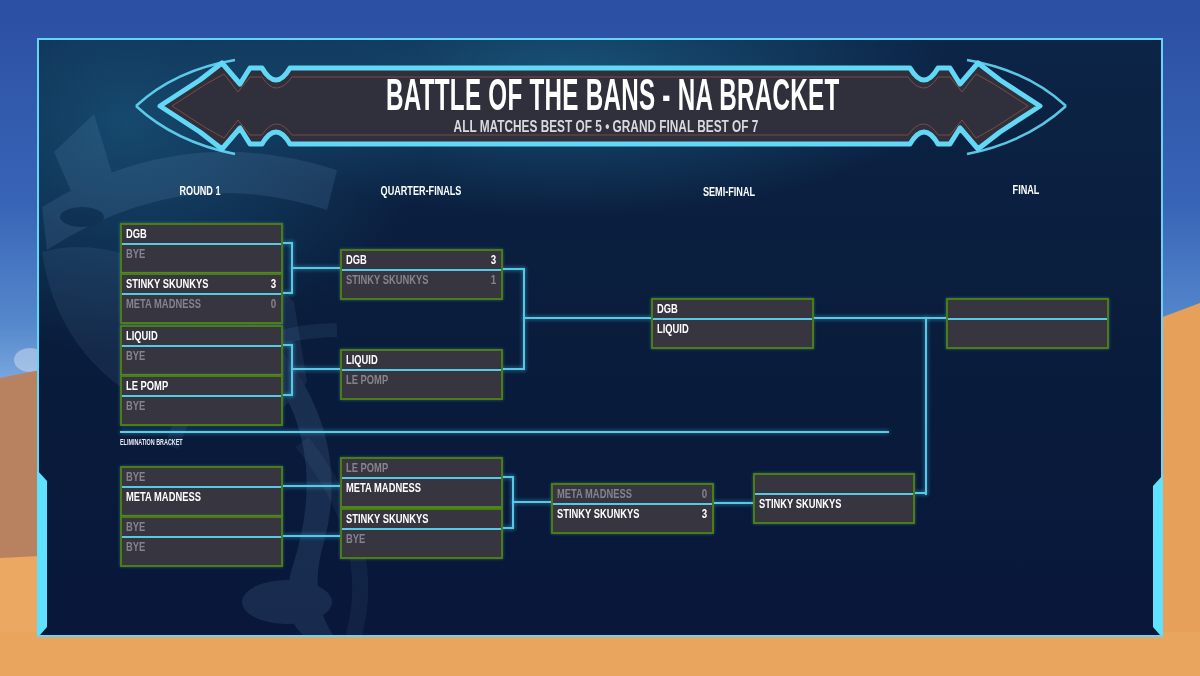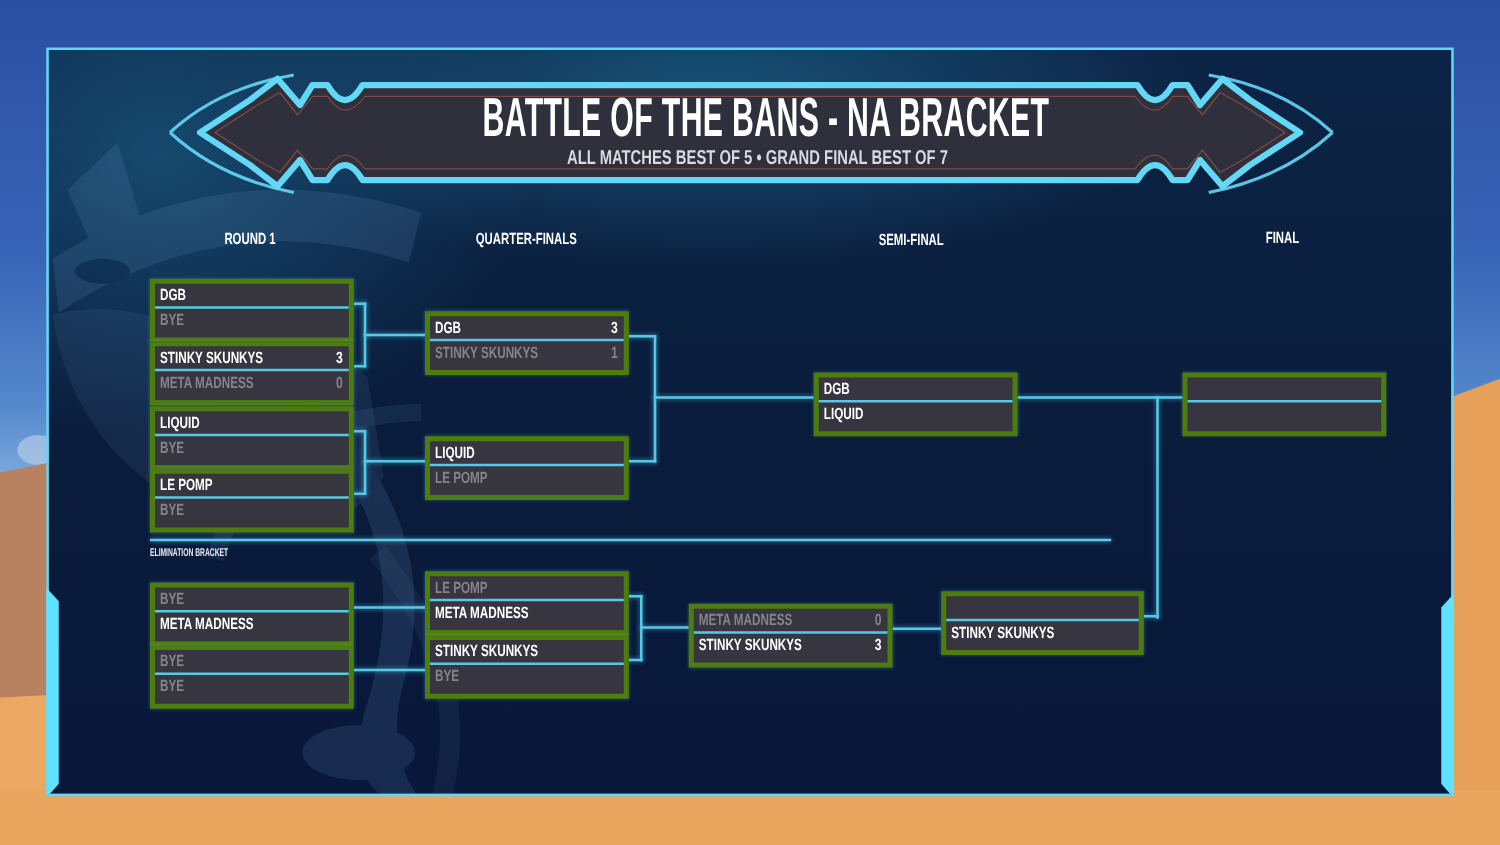--- a/index.html
+++ b/index.html
@@ -35,21 +35,21 @@
     line-height:14px; color:#ffffff; white-space:nowrap; transform:scaleX(.7); transform-origin:center center;
   }
   .elim-label {
     position:absolute; left:120px; top:437px; font-weight:bold; font-size:9px; line-height:10px;
     color:#e8eaf0; white-space:nowrap; transform:scaleX(.6); transform-origin:left center;
   }
   .divider { position:absolute; left:120px; top:431px; width:769px; height:2px; background:#5bcbe6; box-shadow:0 0 4px rgba(80,200,235,.7); }
 
   .match {
     position:absolute; width:163px; height:51px; box-sizing:border-box;
-    border:4px solid #4d7c0f; background:#37353f;
+    border:2px solid #4d7c0f; background:#37353f;
     box-shadow:0 0 3px rgba(95,212,242,.35);
   }
   .row { position:relative; height:19px; }
   .row:first-child { height:18px; border-bottom:2px solid #58c9e5; }
   .name {
     position:absolute; left:4px; top:0; font-weight:bold; font-size:13px; line-height:18px;
     color:#ffffff; white-space:nowrap; transform:scaleX(.72); transform-origin:left center;
   }
   .score {
     position:absolute; right:5px; top:0; font-weight:bold; font-size:13px; line-height:18px;

